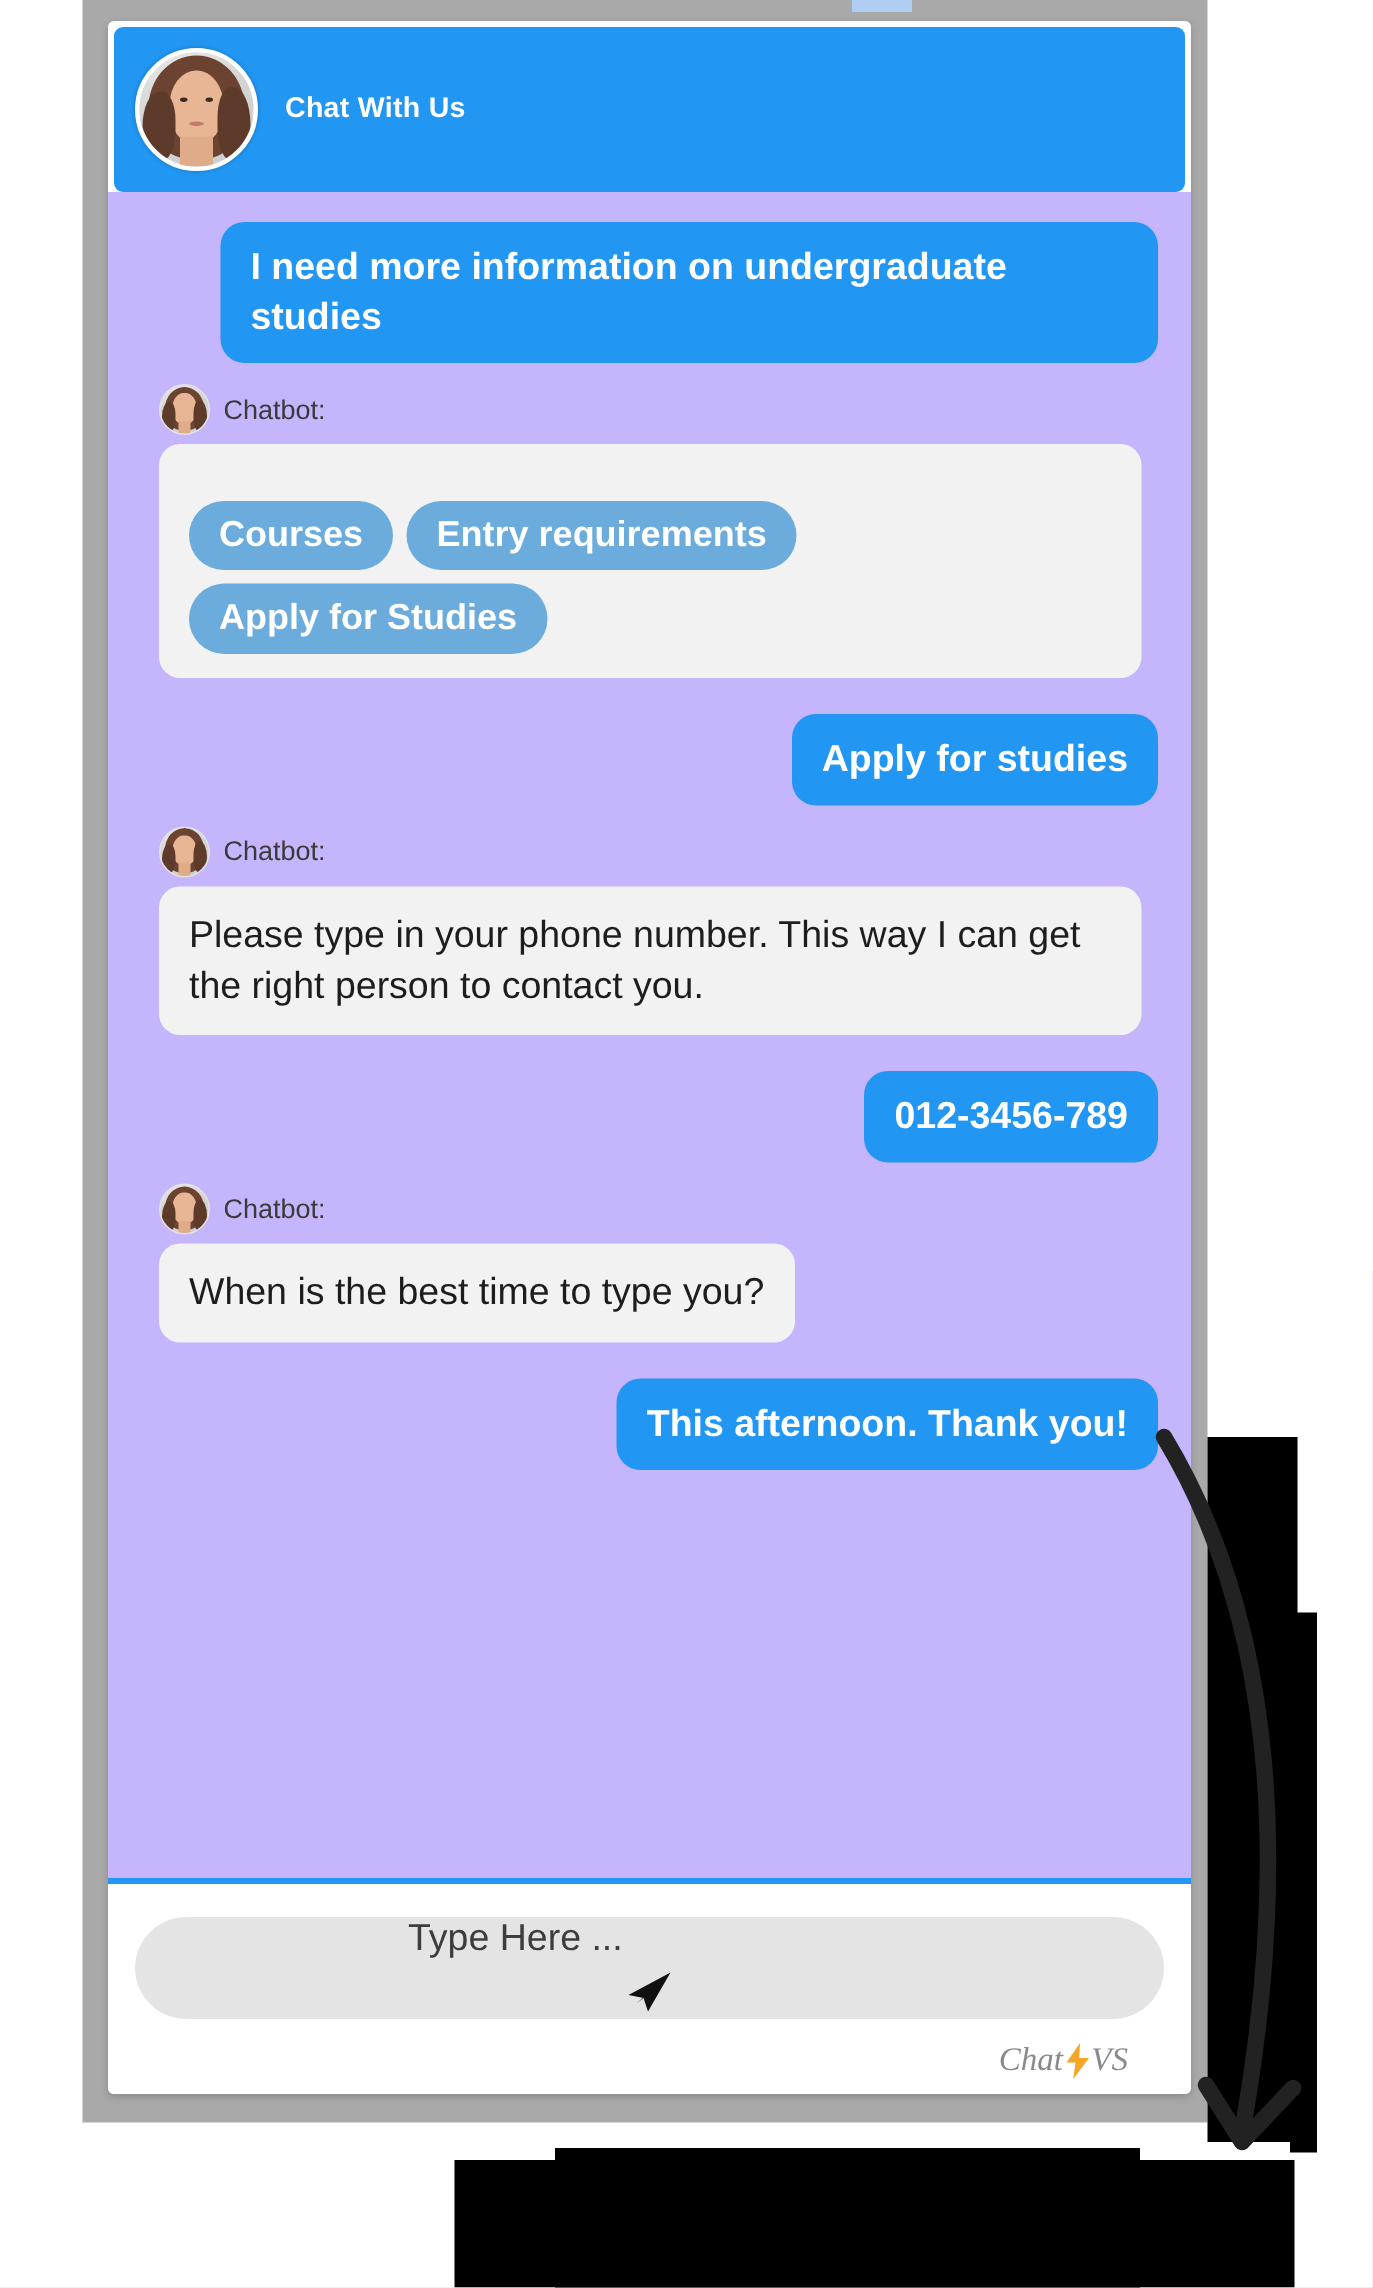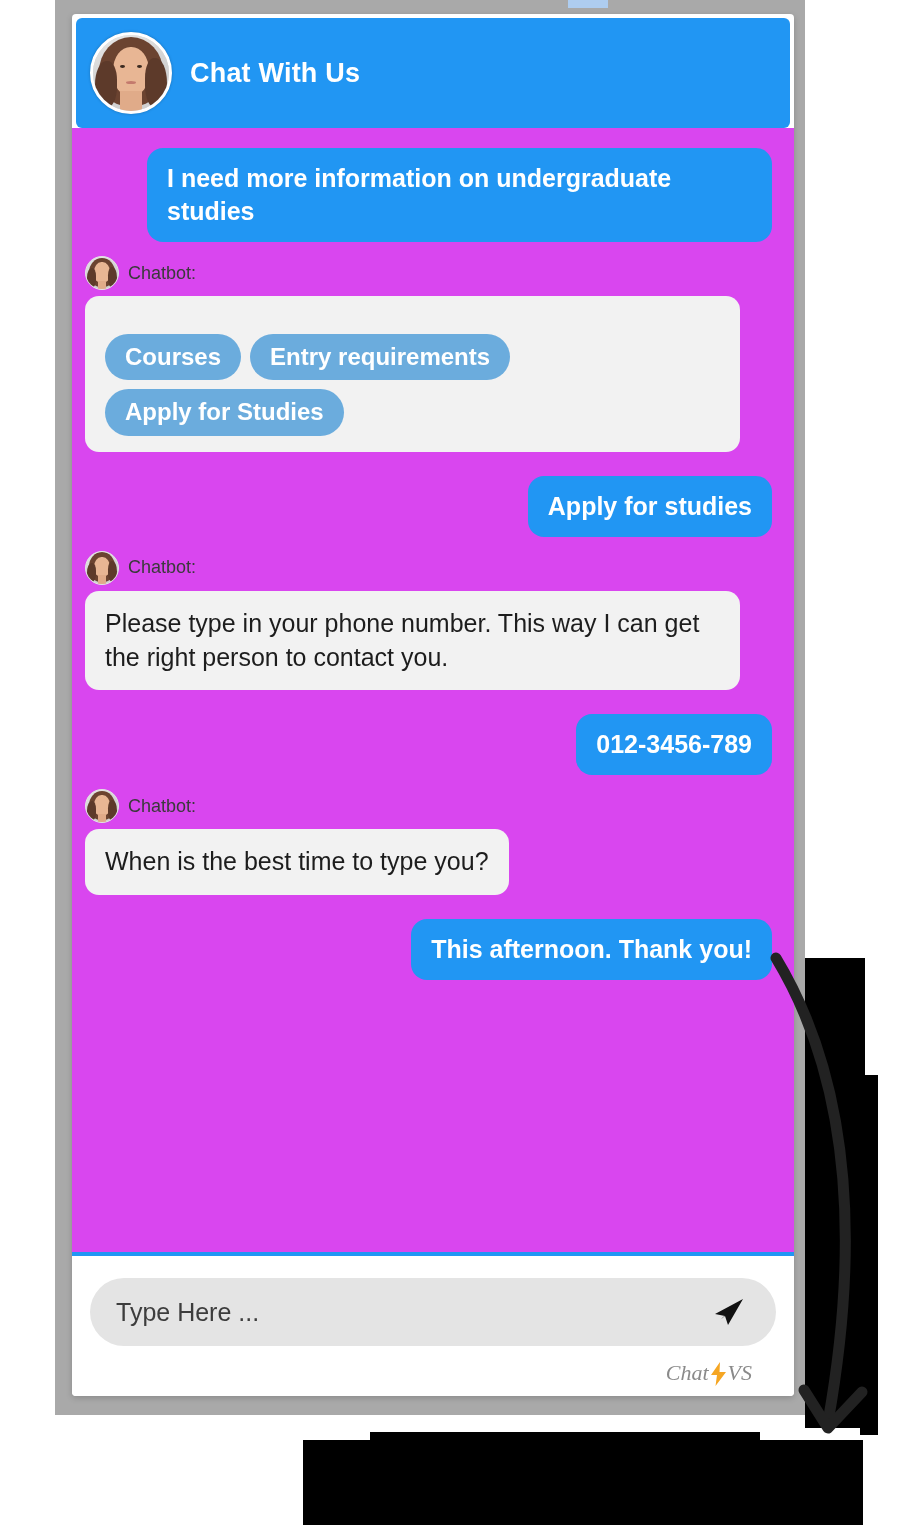--- a/index.html
+++ b/index.html
@@ -68,31 +68,31 @@
     border: 3px solid #ffffff;
     box-sizing: border-box;
     overflow: hidden;
     position: relative;
     background: #d8d8d8;
     flex: 0 0 auto;
     box-shadow: 0 0 3px rgba(0,0,0,0.25);
   }
   #header-title {
     color: #ffffff;
-    font-size: 27px;
+    font-size: 19px;
     font-weight: bold;
     margin-left: 18px;
     letter-spacing: 0.2px;
   }
 
   
   #messages {
     flex: 1 1 auto;
-    background: #d946ef;
-    padding: 20px 22px 8px 13px;
+    background: #c4b5fd;
+    padding: 20px 22px 8px 34px;
     box-sizing: border-box;
     overflow: hidden;
     position: relative;
   }
   .row { display: flex; width: 100%; }
   .row.right { justify-content: flex-end; }
   .row.left  { justify-content: flex-start; }
 
   .bubble-user {
     background: #2196f3;
@@ -170,20 +170,21 @@
     box-sizing: border-box;
   }
   #input-pill {
     background: #e4e4e4;
     border-radius: 999px;
     height: 68px;
     display: flex;
     align-items: center;
     padding: 0 26px 0 26px;
     box-sizing: border-box;
+    flex-direction: column;
   }
   #input-field {
     flex: 1 1 auto;
     border: none;
     outline: none;
     background: transparent;
     font-family: "Liberation Sans", sans-serif;
     font-size: 25px;
     color: #3d3d3d;
     padding: 0;

